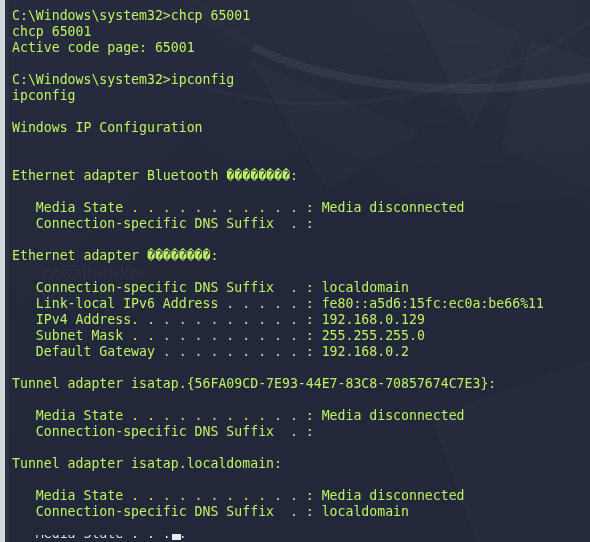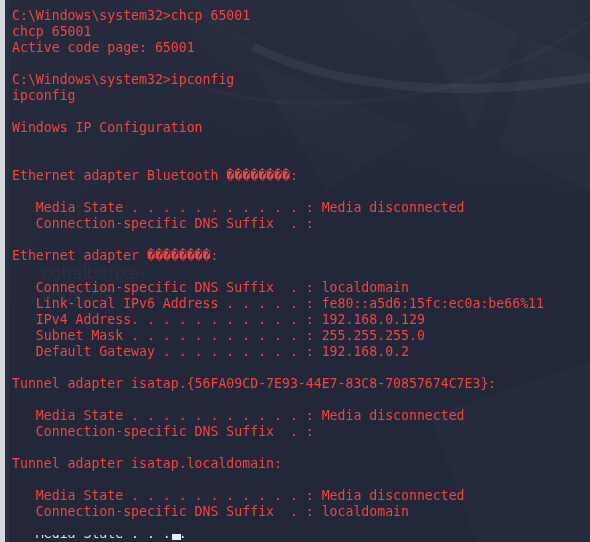--- a/index.html
+++ b/index.html
@@ -114,21 +114,21 @@
   }
 
   
   .term {
     position: absolute;
     left: 9px;
     top: 0;
     right: 0;
     bottom: 0;
     padding: 8px 0 0 3px;
-    color: #ef4444;
+    color: #bef264;
     font-family: "DejaVu Sans Mono", "Liberation Mono", monospace;
     font-size: 13.2px;
     line-height: 16px;
     white-space: pre;
     letter-spacing: 0px;
   }
   .term .line {
     height: 16px;
     white-space: pre;
   }

